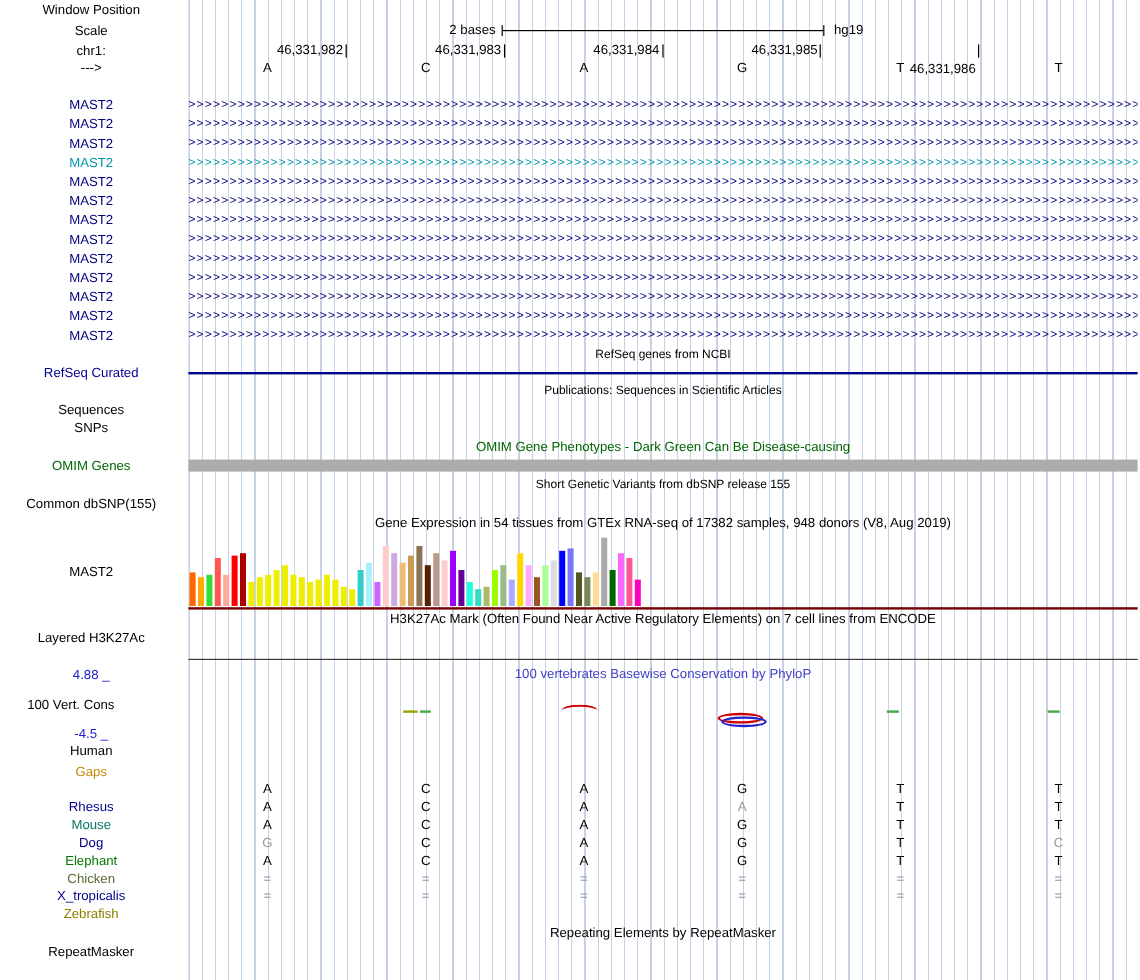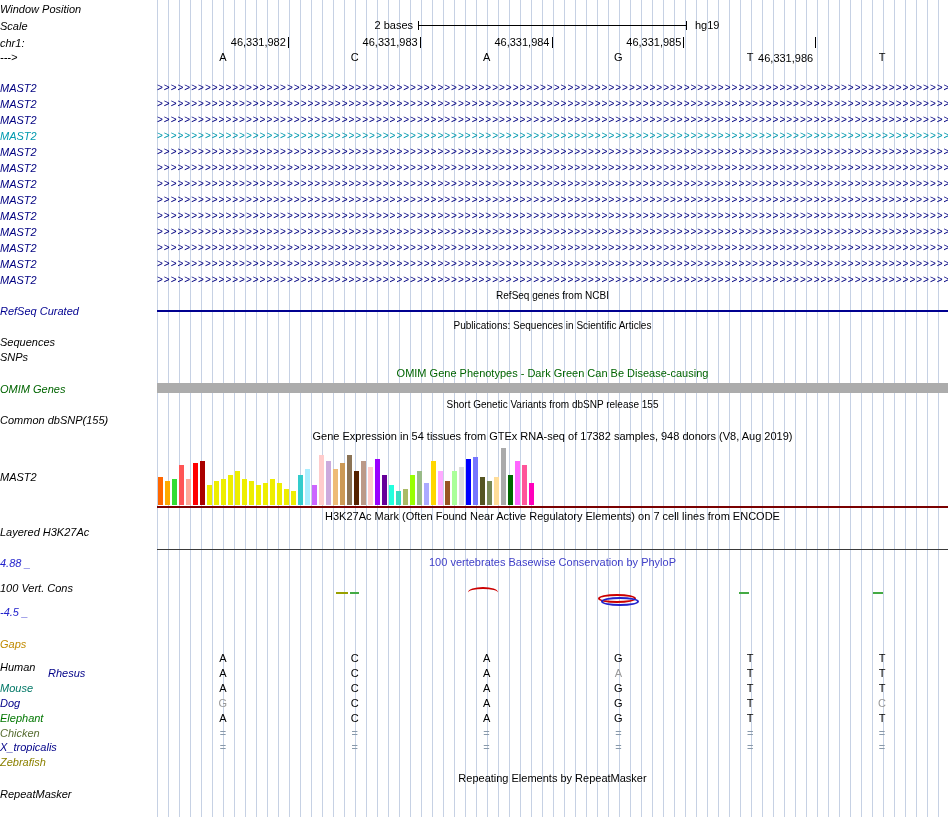--- a/index.html
+++ b/index.html
@@ -4,21 +4,21 @@
 <style>
   html,body{margin:0;padding:0;background:#fff;}
   #browser{
     position:relative;width:950px;height:817px;background:#fff;overflow:hidden;
     font-family:"Liberation Sans",sans-serif;font-size:11px;color:#000;
   }
   .guides{
     position:absolute;left:157px;top:0;width:791px;height:817px;
     background:repeating-linear-gradient(to right,#c6d1e4 0,#c6d1e4 1px,transparent 1px,transparent 11px);
   }
-  .row-label{position:absolute;left:0;width:152px;height:15px;line-height:15px;text-align:left;white-space:nowrap;font-style:italic;}
+  .row-label{position:absolute;left:0;width:152px;height:15px;line-height:15px;text-align:center;white-space:nowrap;}
   .title-c{position:absolute;left:157px;width:791px;text-align:center;white-space:nowrap;}
   .small{font-size:10px;}
   .coord{position:absolute;height:13px;line-height:13px;text-align:right;white-space:nowrap;}
   .tick{position:absolute;width:1px;height:11px;background:#000;}
   .basecell{position:absolute;width:131.8px;height:14px;line-height:14px;text-align:center;}
   .arrows{position:absolute;left:157px;width:791px;height:16px;line-height:16px;overflow:hidden;
           font-size:10px;letter-spacing:1px;white-space:nowrap;}
   .gbar{position:absolute;width:5px;}
   .pmark{position:absolute;}
   .hline{position:absolute;left:157px;width:791px;}
@@ -173,28 +173,28 @@
     <div class="gbar" style="left: 515px; top: 461px; height: 44px; background: rgb(255, 102, 255);"></div>
     <div class="gbar" style="left: 522px; top: 465px; height: 40px; background: rgb(255, 85, 153);"></div>
     <div class="gbar" style="left: 529px; top: 483px; height: 22px; background: rgb(255, 0, 187);"></div>
     <div class="pmark" style="left: 336px; top: 592px; width: 12px; height: 2px; background: rgb(153, 160, 0);"></div>
     <div class="pmark" style="left: 350px; top: 592px; width: 9px; height: 2px; background: rgb(68, 170, 68);"></div>
     <div class="pmark" style="left: 468px; top: 587px; width: 30px; height: 9px; border-top: 2px solid rgb(204, 0, 0); border-radius: 50% 50% 0px 0px;"></div>
     <div class="pmark" style="left: 598px; top: 594px; width: 38px; height: 9px; border: 2px solid rgb(204, 0, 0); border-radius: 50%; box-sizing: border-box;"></div>
     <div class="pmark" style="left: 601px; top: 597px; width: 38px; height: 9px; border: 2px solid rgb(34, 34, 204); border-radius: 50%; box-sizing: border-box;"></div>
     <div class="pmark" style="left: 739px; top: 592px; width: 10px; height: 2px; background: rgb(68, 170, 68);"></div>
     <div class="pmark" style="left: 873px; top: 592px; width: 10px; height: 2px; background: rgb(68, 170, 68);"></div>
-    <div class="row-label" style="top: 660px; color: rgb(0, 0, 0);">Human</div>
+    <div class="row-label" style="top: 619px; color: rgb(0, 0, 0);">Human</div>
     <div class="basecell" style="left: 157px; top: 651px; color: rgb(0, 0, 0);">A</div>
     <div class="basecell" style="left: 288.833px; top: 651px; color: rgb(0, 0, 0);">C</div>
     <div class="basecell" style="left: 420.667px; top: 651px; color: rgb(0, 0, 0);">A</div>
     <div class="basecell" style="left: 552.5px; top: 651px; color: rgb(0, 0, 0);">G</div>
     <div class="basecell" style="left: 684.333px; top: 651px; color: rgb(0, 0, 0);">T</div>
     <div class="basecell" style="left: 816.167px; top: 651px; color: rgb(0, 0, 0);">T</div>
-    <div class="row-label" style="top: 666px; color: rgb(0, 0, 136); padding-left: 48px;">Rhesus</div>
+    <div class="row-label" style="top: 666px; color: rgb(0, 0, 136);">Rhesus</div>
     <div class="basecell" style="left: 157px; top: 666px; color: rgb(0, 0, 0);">A</div>
     <div class="basecell" style="left: 288.833px; top: 666px; color: rgb(0, 0, 0);">C</div>
     <div class="basecell" style="left: 420.667px; top: 666px; color: rgb(0, 0, 0);">A</div>
     <div class="basecell" style="left: 552.5px; top: 666px; color: rgb(153, 153, 153);">A</div>
     <div class="basecell" style="left: 684.333px; top: 666px; color: rgb(0, 0, 0);">T</div>
     <div class="basecell" style="left: 816.167px; top: 666px; color: rgb(0, 0, 0);">T</div>
     <div class="row-label" style="top: 681px; color: rgb(0, 119, 102);">Mouse</div>
     <div class="basecell" style="left: 157px; top: 681px; color: rgb(0, 0, 0);">A</div>
     <div class="basecell" style="left: 288.833px; top: 681px; color: rgb(0, 0, 0);">C</div>
     <div class="basecell" style="left: 420.667px; top: 681px; color: rgb(0, 0, 0);">A</div>

